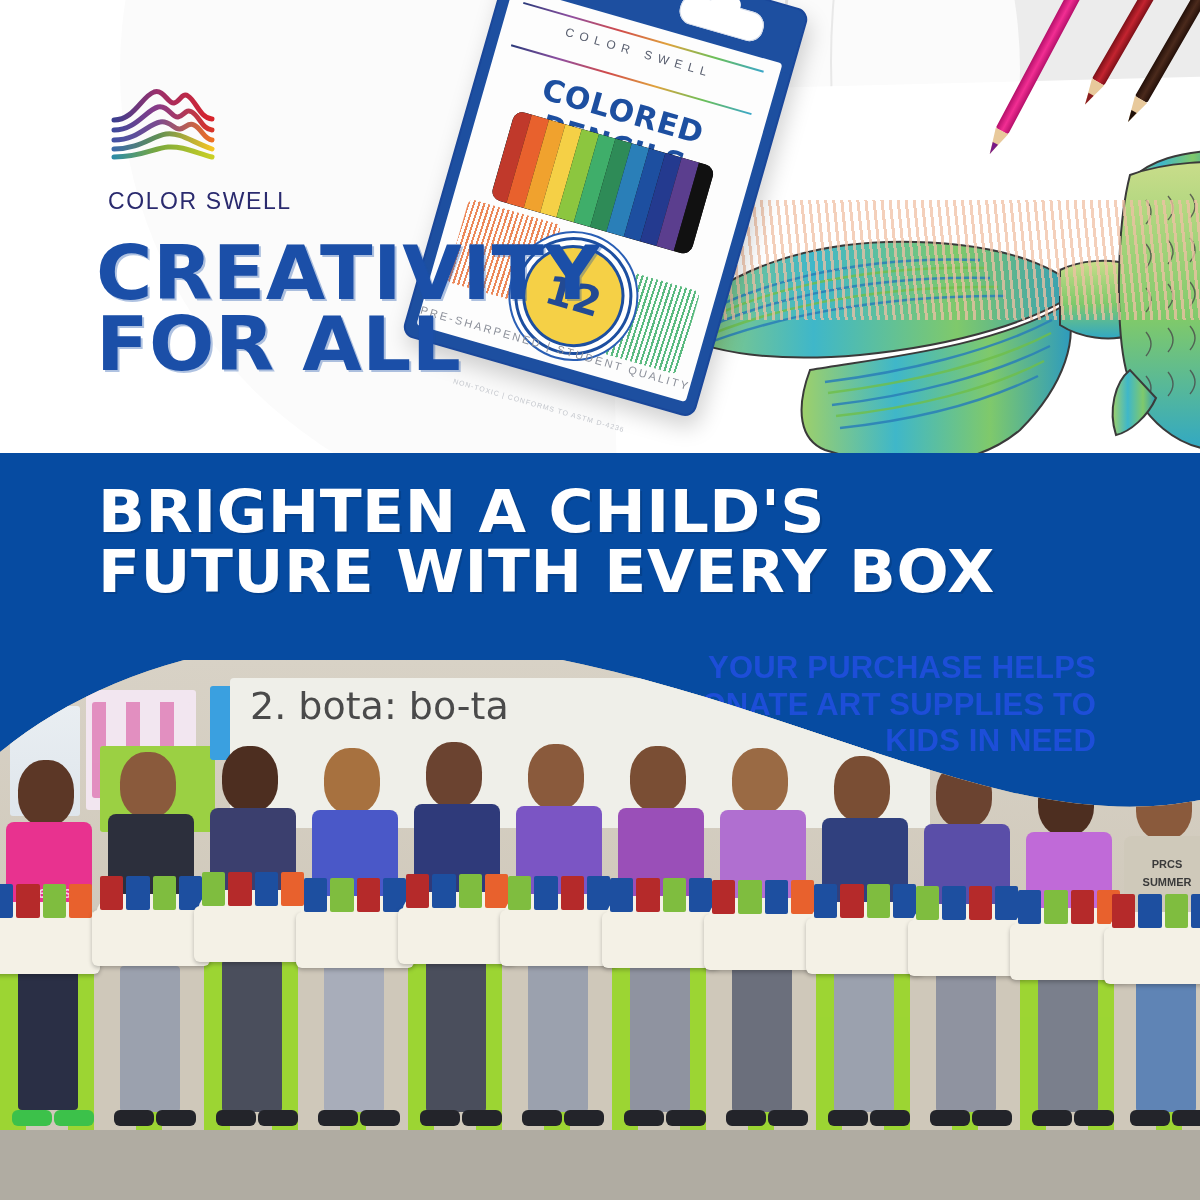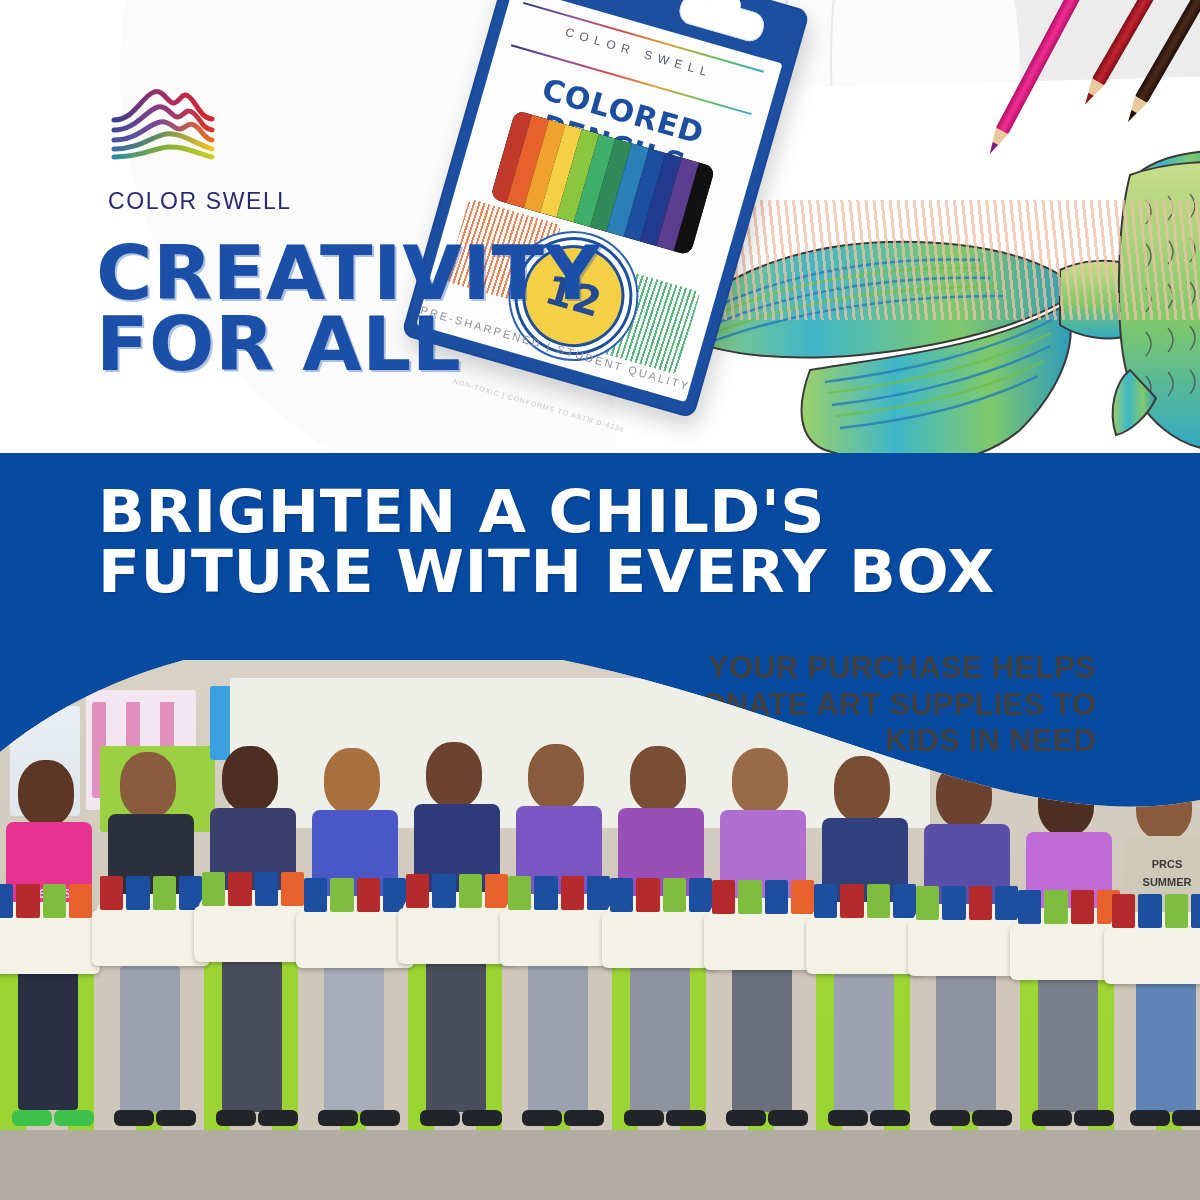--- a/index.html
+++ b/index.html
@@ -124,21 +124,21 @@
   .band{position:absolute;left:0;top:453px;width:1200px;height:360px;background:#064ba1;}
   .band-head{
     position:absolute;left:98px;top:482px;width:900px;
     color:#fff;font-family:"DejaVu Sans",sans-serif;font-weight:bold;
     font-size:58px;line-height:1.04;letter-spacing:0.5px;
     transform:scaleX(1.06);transform-origin:left top;
   }
   .band-head div{white-space:nowrap;text-shadow:2px 2px 0 rgba(0,0,0,.12);}
   .band-sub{
     position:absolute;right:104px;top:650px;width:560px;text-align:right;
-    color:#404040;font-family:"Liberation Sans",sans-serif;font-weight:bold;
+    color:#1d4ed8;font-family:"Liberation Sans",sans-serif;font-weight:bold;
     font-size:31px;line-height:1.18;letter-spacing:0.2px;
   }
   .band-sub div{white-space:nowrap;}
 
   
   .photo{
     position:absolute;left:0;top:660px;width:1200px;height:540px;overflow:hidden;
     -webkit-clip-path:path("M0,92 C120,-6 300,-46 520,-8 C700,22 860,96 1010,132 C1090,150 1150,150 1200,140 L1200,540 L0,540 Z");
     clip-path:path("M0,92 C120,-6 300,-46 520,-8 C700,22 860,96 1010,132 C1090,150 1150,150 1200,140 L1200,540 L0,540 Z");
     background:#b9b3a8;
@@ -361,20 +361,21 @@
   <div class="photo">
     <div class="classwall"></div>
 
     <div class="poster" style="left:10px;top:46px;width:70px;height:110px;background:linear-gradient(180deg,#e9eef2,#dfe6ec);"></div>
     <div class="poster" style="left:86px;top:30px;width:110px;height:120px;background:#f2e6f0;"></div>
     <div class="poster" style="left:92px;top:42px;width:98px;height:96px;background:repeating-linear-gradient(90deg,#d6489a 0 14px,#f2e6f0 14px 34px),repeating-linear-gradient(180deg,#d6489a 0 14px,#f2e6f0 14px 34px);opacity:.55;"></div>
     <div class="poster" style="left:100px;top:86px;width:115px;height:86px;background:#9bd043;"></div>
     <div class="poster" style="left:210px;top:26px;width:120px;height:74px;background:linear-gradient(90deg,#3aa0e0 0 32%,#8ac943 32% 62%,#ea3f8f 62% 100%);"></div>
 
     <div class="whiteboard"></div>
+    <div class="wb-text">2. bota: bo-ta</div>
 
     <div class="greenwall"></div>
     <div class="grass"></div>
     <div class="floor"></div>
 
     <div>
       <div class="kid" style="left:6px;width:86px;height:400px;">
         <div class="head" style="left:12px;top:30px;width:56px;height:66px;background:#5c3726;"></div>
         <div class="body" style="left:0;top:92px;width:86px;height:150px;background:#e8328f;">
           <span class="shirt-text" style="top:62px;color:#f7d2e6;font-size:16px;font-style:italic;">Herbs</span>

